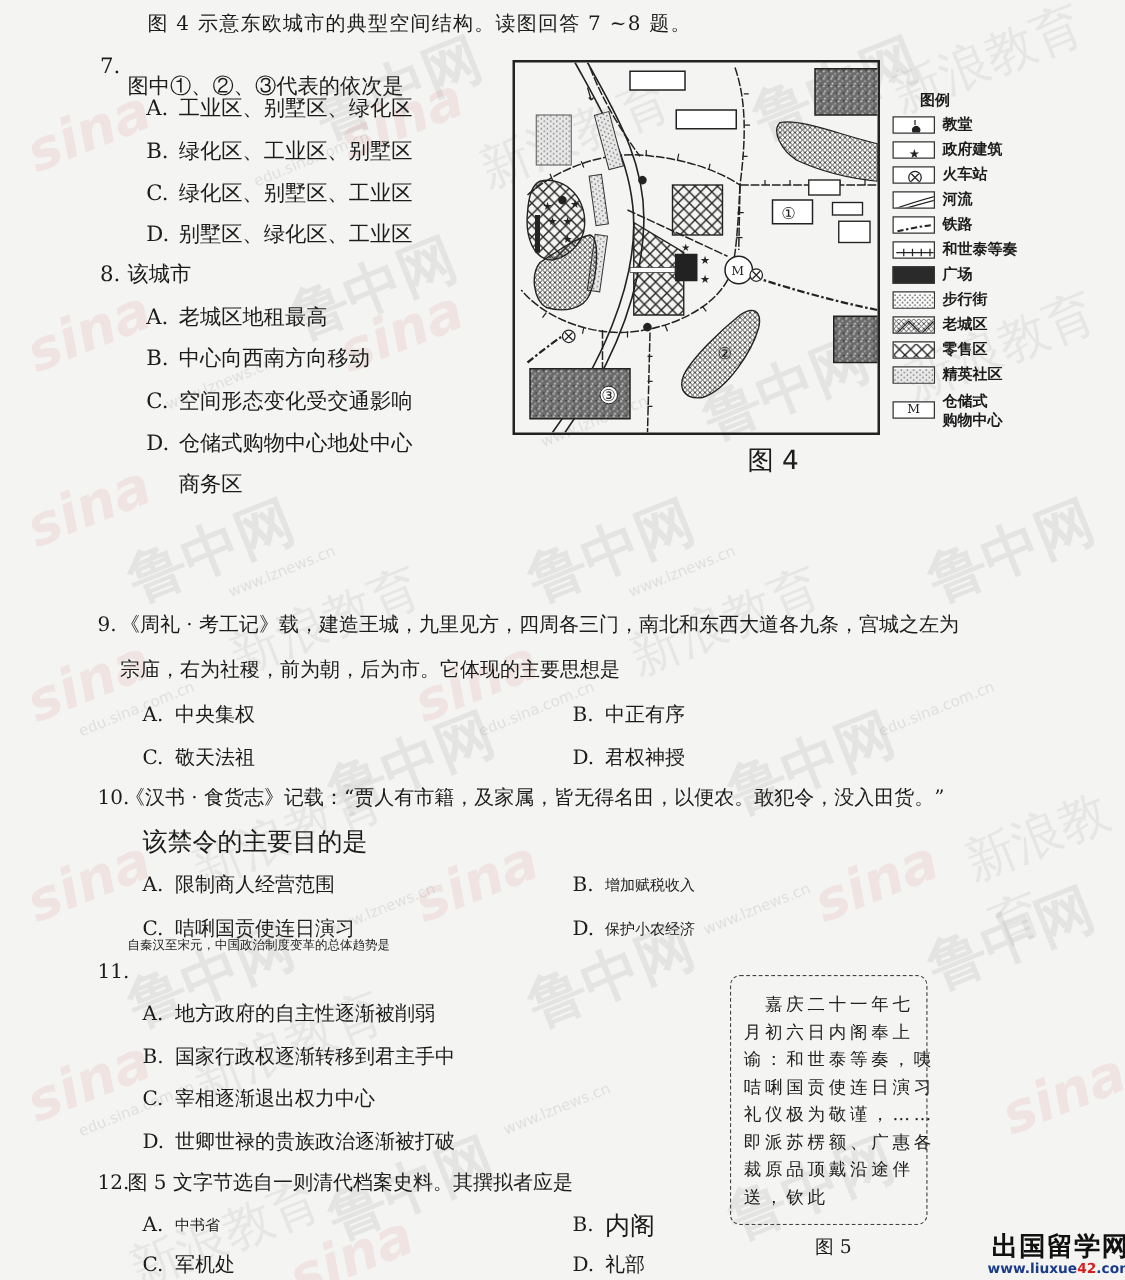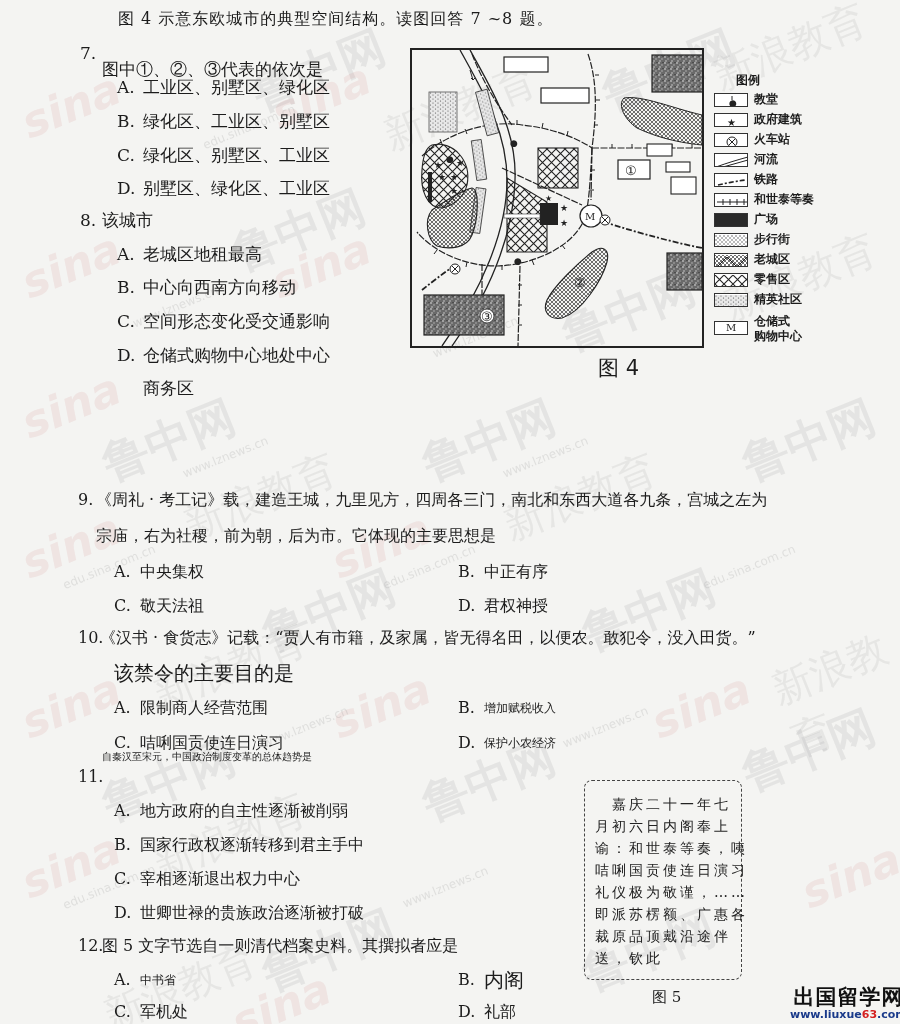--- a/index.html
+++ b/index.html
@@ -400,14 +400,14 @@
   <span class="ln">咭唎国贡使连日演习</span>
   <span class="ln">礼仪极为敬谨，……</span>
   <span class="ln">即派苏楞额、广惠各</span>
   <span class="ln">裁原品顶戴沿途伴</span>
   <span class="ln">送，钦此</span>
 </div>
 <div id="fig5-caption">图 5</div>
 
 <div id="site-logo">
   <div class="name">出国留学网</div>
-  <div class="url"><span>www.liuxue</span><span class="red">63</span><span>.com</span></div>
+  <div class="url"><span>www.liuxue</span><span class="red">42</span><span>.com</span></div>
 </div>
 
 </body></html>

